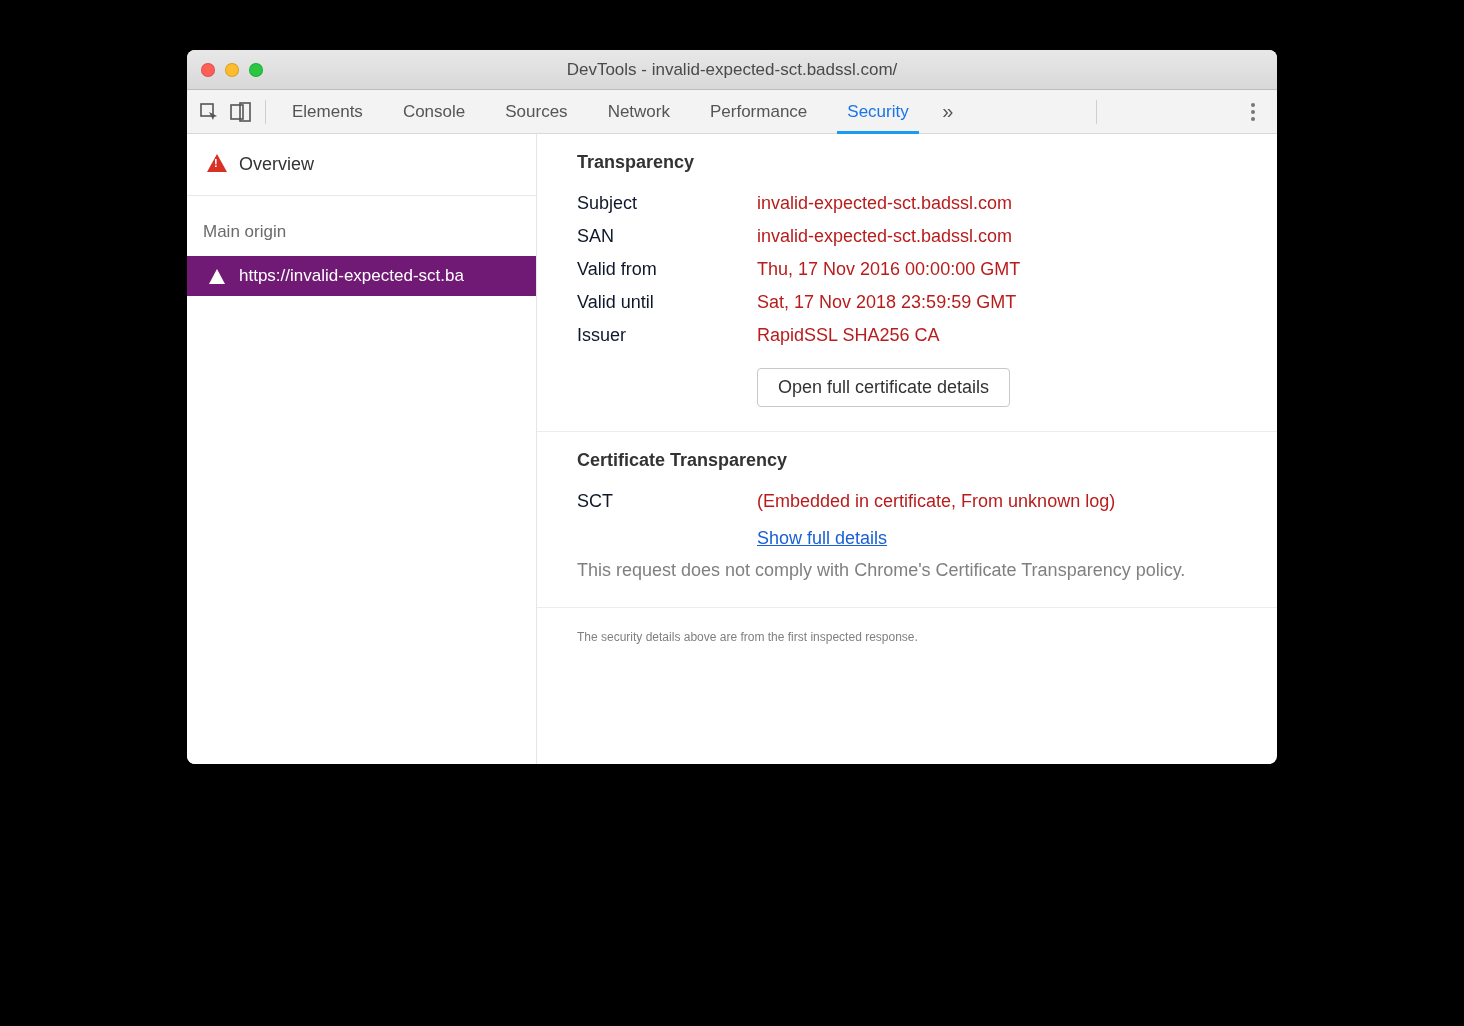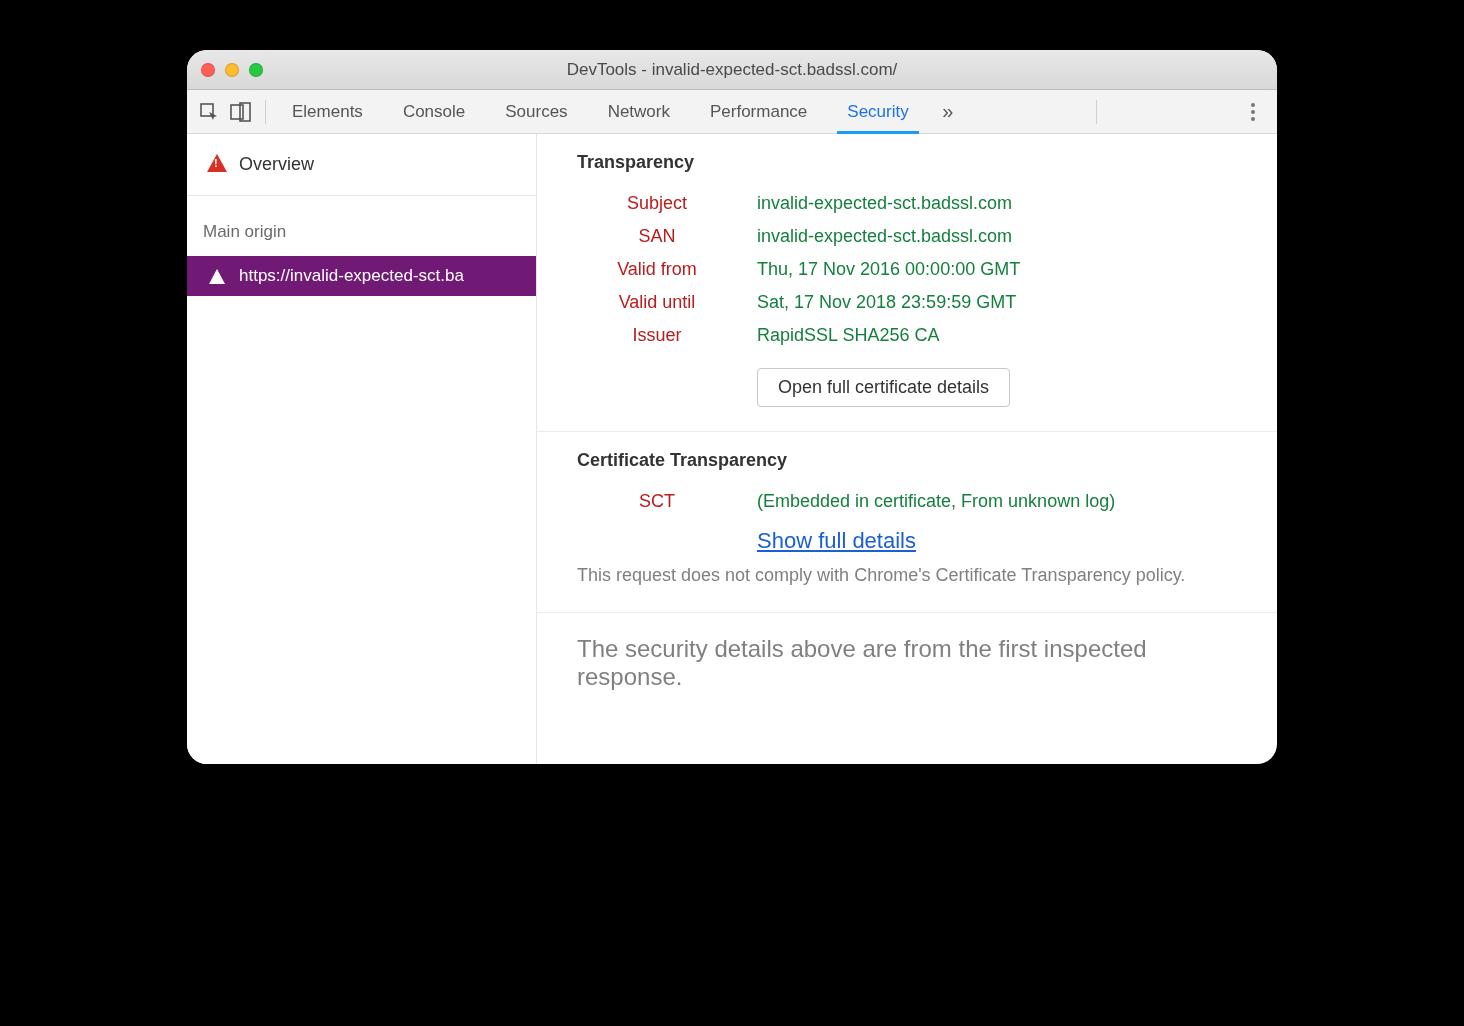--- a/index.html
+++ b/index.html
@@ -9,21 +9,21 @@
     width: 1464px;
     height: 1026px;
     display: flex;
     align-items: flex-start;
     justify-content: center;
     padding-top: 50px;
   }
   .window {
     width: 1090px;
     background: #fff;
-    border-radius: 20px;
+    border-radius: 8px;
     overflow: hidden;
     box-shadow: 0 30px 60px rgba(0,0,0,0.6);
   }
   .titlebar {
     height: 40px;
     background: linear-gradient(#e8e8e8, #d8d8d8);
     border-bottom: 1px solid #bdbdbd;
     display: flex;
     align-items: center;
     padding: 0 14px;
@@ -136,48 +136,48 @@
   .panel h3 {
     font-size: 18px; font-weight: 600; color: #333;
     margin-bottom: 14px;
   }
   .kv-row {
     display: flex; gap: 20px;
     padding: 6px 0;
     align-items: baseline;
   }
   .kv-label {
-    width: 160px; text-align: center;
+    width: 160px; text-align: left;
+    color: #0f172a; font-size: 18px;
+  }
+  .kv-value {
     color: #b91c1c; font-size: 18px;
-  }
-  .kv-value {
-    color: #15803d; font-size: 18px;
   }
   .btn {
     display: inline-block;
     border: 1px solid #c8c8c8;
     border-radius: 4px;
     padding: 8px 20px;
     font-size: 18px; color: #333;
     background: #fff;
     margin-left: 180px;
     margin-top: 16px;
   }
   .link {
     color: #1a5fd6;
     text-decoration: underline;
-    font-size: 22px;
+    font-size: 18px;
   }
   .link-row { padding: 10px 0 8px 180px; }
   .note {
     color: #808080; font-size: 18px; line-height: 1.45;
   }
   .footer-note {
     padding: 22px 40px;
-    color: #808080; font-size: 24px;
+    color: #808080; font-size: 12px;
   }
 </style>
 </head>
 <body>
 
 <div class="window">
 
   <div class="titlebar">
     <div class="traffic-lights">
       <div class="tl red"></div>

